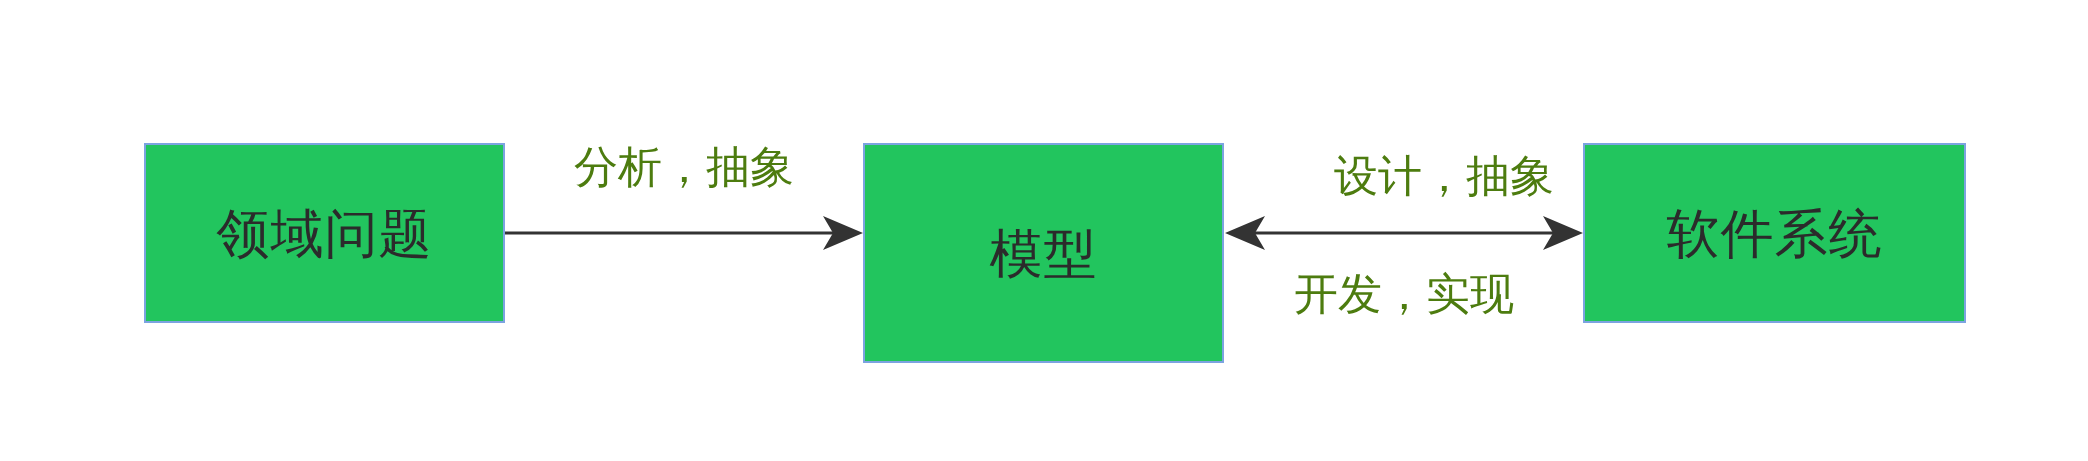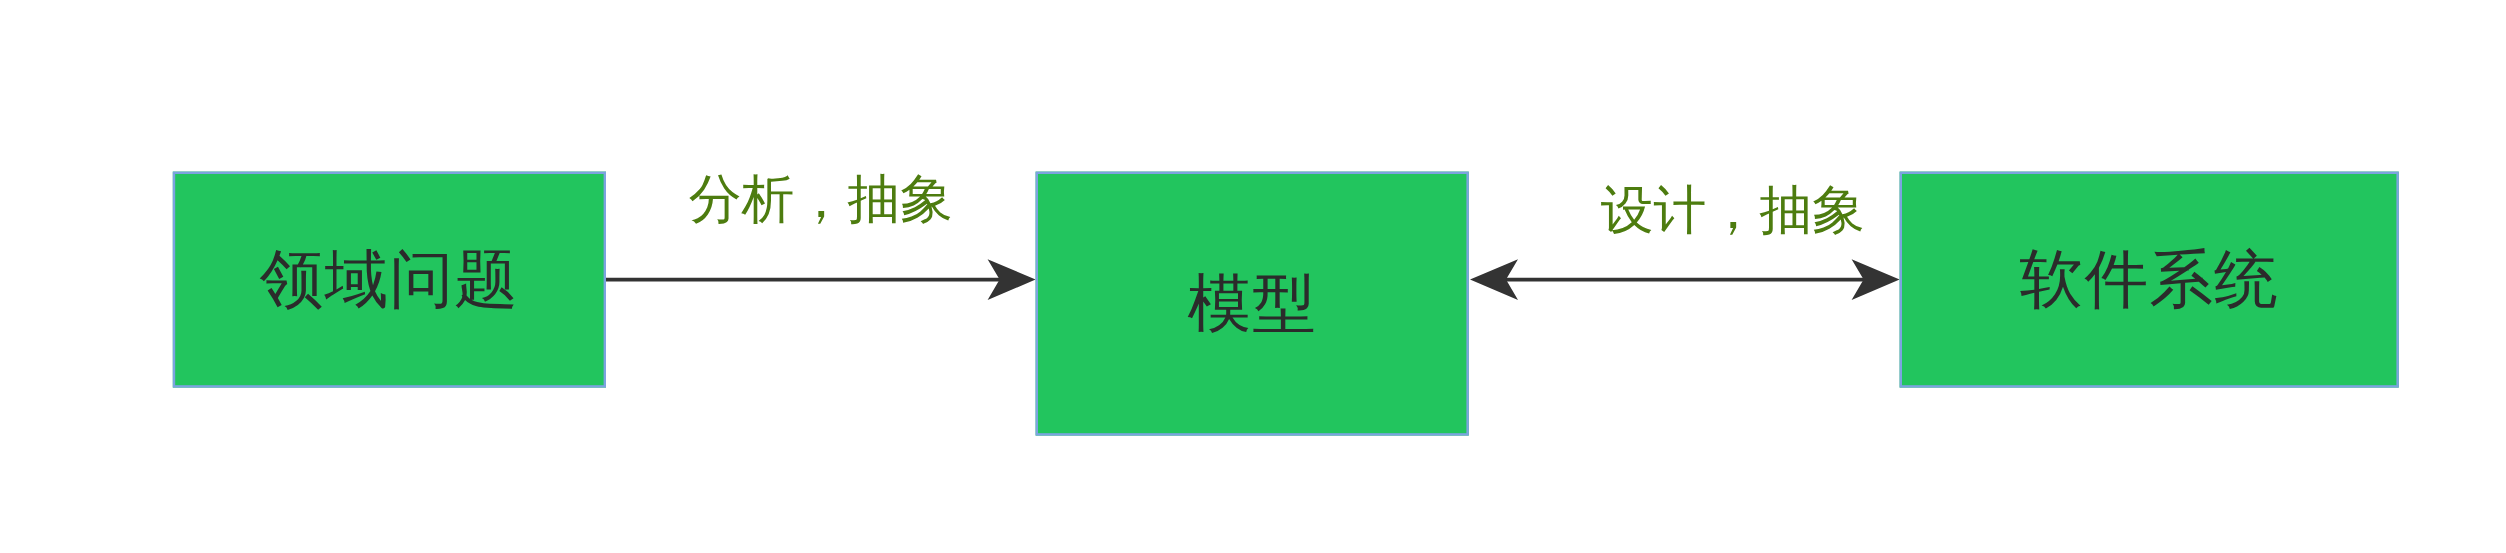--- a/index.html
+++ b/index.html
@@ -26,21 +26,21 @@
   }
   .node-label {
     font-size: 53px;
     line-height: 1;
     color: #2b2b2b;
     letter-spacing: 1px;
     white-space: nowrap;
   }
   #box-domain-problem { left: 144px; top: 143px; width: 361px; height: 180px; }
   #box-model         { left: 863px; top: 143px; width: 361px; height: 220px; }
-  #box-software      { left: 1583px; top: 143px; width: 416px; height: 180px; }
+  #box-software      { left: 1583px; top: 143px; width: 383px; height: 180px; }
 
   .edge-svg {
     position: absolute;
     top: 0;
     left: 0;
     width: 2088px;
     height: 461px;
     pointer-events: none;
     overflow: visible;
   }
@@ -92,14 +92,15 @@
   </div>
 
   <div class="node-box" id="box-software">
     <span class="node-label">软件系统</span>
   </div>
 
   <div class="edge-label" id="label-analyze-abstract">分析，抽象</div>
 
   <div class="edge-label" id="label-design-abstract">设计，抽象</div>
 
+  <div class="edge-label" id="label-develop-realize">开发，实现</div>
 
 </div>
 
 </body></html>

